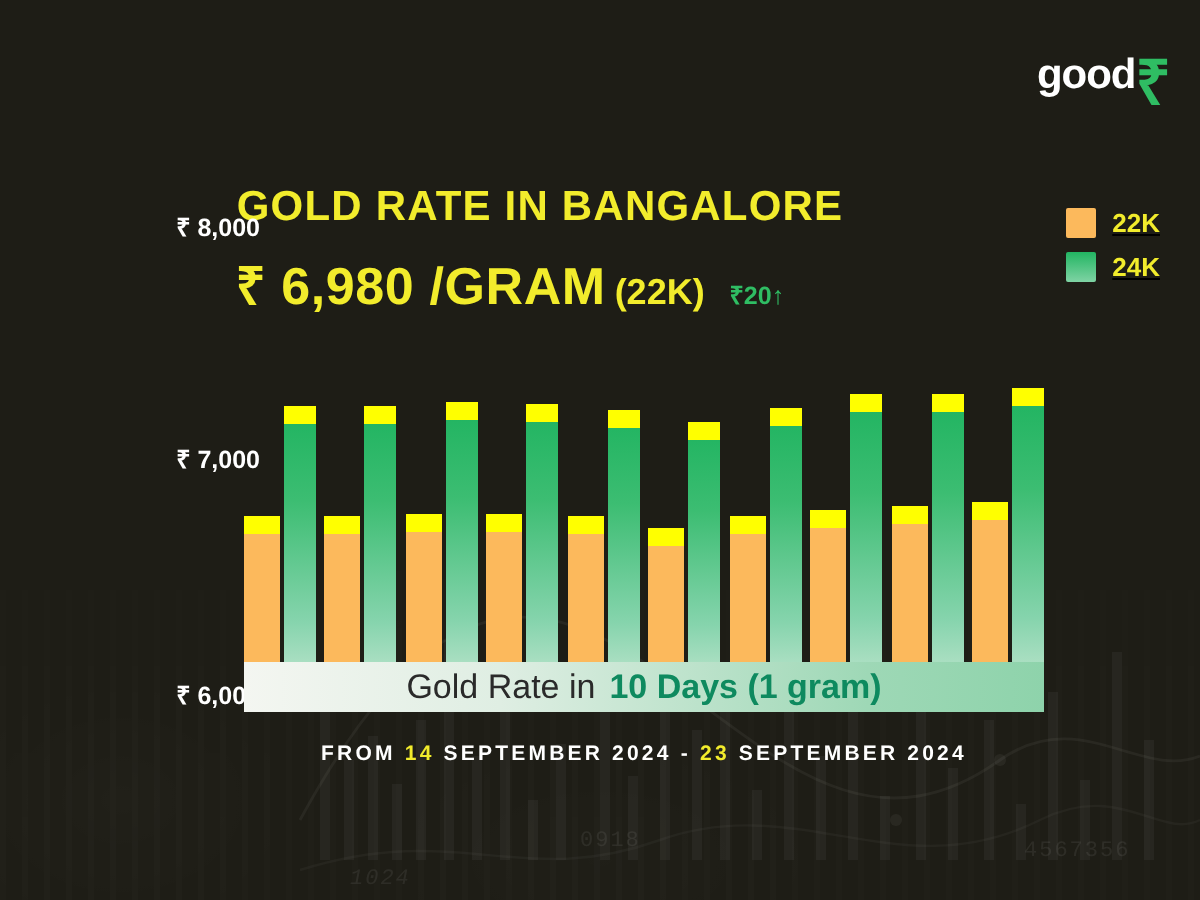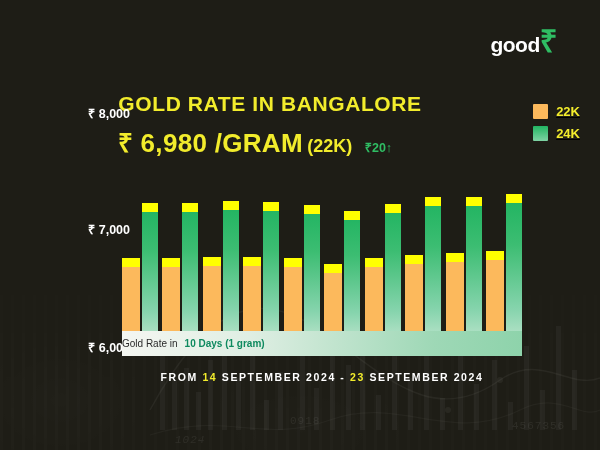--- a/index.html
+++ b/index.html
@@ -31,22 +31,22 @@
     position:absolute; left:0; right:0; bottom:0; height:190px;
     opacity:.5;
   }
   .bg-num {
     position:absolute; color:rgba(255,255,255,.07);
     font-size:11px; letter-spacing:1px; font-family:"Liberation Mono", monospace;
   }
 
   
   .logo {
-    position:absolute; right:44px; top:26px;
-    display:flex; align-items:flex-end;
+    position:absolute; right:16px; top:26px;
+    display:flex; align-items:flex-start;
     font-size:25px; font-weight:bold; color:#ffffff;
     letter-spacing:-.5px;
   }
   .logo .good { font-size:21px; }
   .logo .rupee { color:#2fbd63; font-size:31px; font-weight:bold; margin:0 -1px 0 0; line-height:1; }
   .logo .eturns { font-size:25px; }
 
   
   .title {
     position:absolute; left:0; right:0; top:92px;
@@ -90,22 +90,22 @@
     position:absolute; left:0; right:0; top:0;
     height:9px; background:#ffff00;
   }
   .bar-22k { width:18px; background:#fcb95c; }
   .bar-24k { width:16px; background:linear-gradient(180deg,#1eb35f 0%,#3cbd72 35%,#86d4ad 80%,#b5e2c8 100%); }
 
   
   .caption {
     position:absolute; left:122px; top:331px; width:400px; height:25px;
     background:linear-gradient(90deg,#f4f6f1 0%,#dfeee3 32%,#9ed8b6 78%,#8ed3ab 100%);
-    display:flex; align-items:center; 
-    font-size:10px; color:#2a2a2a; white-space:nowrap;
+    display:flex; align-items:center; justify-content:center;
+    font-size:17px; color:#2a2a2a; white-space:nowrap;
   }
   .cap-a { font-weight:400; }
   .cap-b { font-weight:bold; color:#1a1a1a; margin-left:4px; }
   .cap-c { font-weight:bold; color:#0e8a5f; margin-left:7px; }
 
   
   .daterange {
     position:absolute; left:0; right:0; top:371px;
     text-align:center; color:#ffffff;
     font-size:10.5px; font-weight:bold; letter-spacing:1.6px;margin-left:44px;

